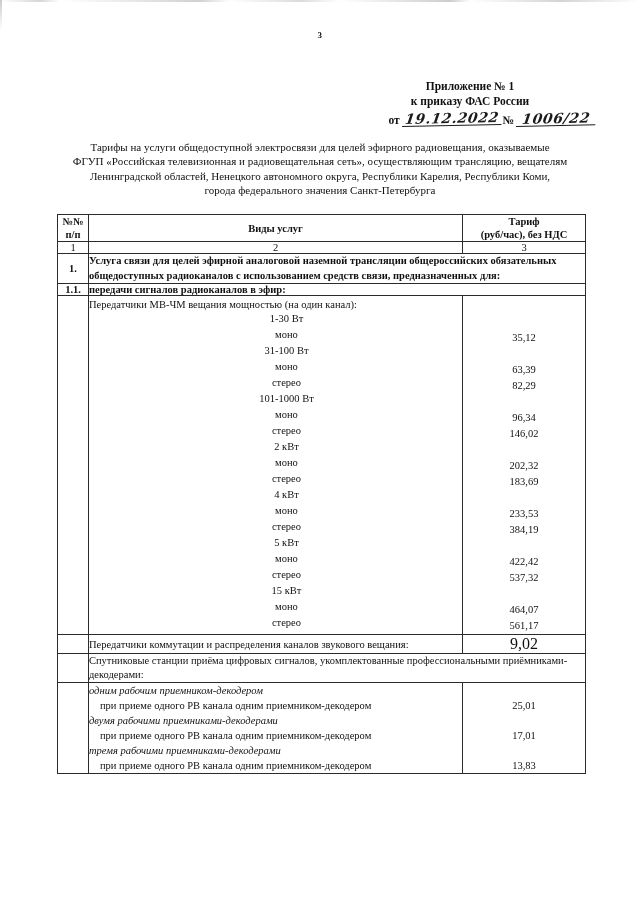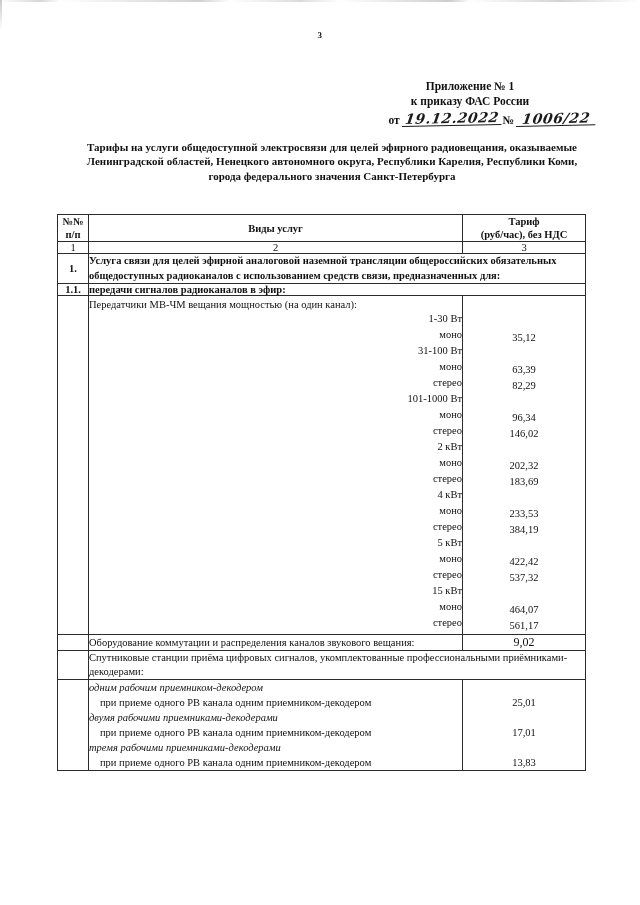--- a/index.html
+++ b/index.html
@@ -86,25 +86,25 @@
     color: #1b1b1b;
   }
   .hw-date { min-width: 82px; text-align: center; }
   .hw-num { min-width: 74px; text-align: center; }
   .no-label { padding-bottom: 1px; font-weight: bold; }
 
   
   .doc-title {
     position: absolute;
     top: 140px;
-    left: 54px;
+    left: 42px;
     width: 556px;
     text-align: center;
     font-size: 11px;
-    font-weight: bold;
+    font-weight: normal;
     line-height: 14.4px;
   }
   .doc-title .tline { white-space: nowrap; }
 
   
   .tariff-table {
     position: absolute;
     top: 214px;
     left: 57px;
     width: 528px;
@@ -148,40 +148,40 @@
     text-align: left;
   }
   .sub-cell {
     font-weight: bold;
     font-size: 10.5px;
     padding: 3px 6px 3px 7px;
     text-align: left;
   }
   .price-cell {
     text-align: center;
-    font-size: 12px;
+    font-size: 16px;
     vertical-align: middle;
   }
 
   
   .power-cell {
     padding: 4px 6px 3px 7px;
     vertical-align: top;
   }
   .power-intro {
     font-size: 10.5px;
     margin-bottom: 1px;
     text-align: left;
   }
   .power-rows { }
   .p-row {
     height: 16px;
     line-height: 16px;
     font-size: 10.5px;
-    text-align: right;
+    text-align: center;
     padding-left: 22px;
     font-family: Liberation Serif, serif;
   }
   .p-row.group { }
   .p-row.mode { }
 
   .price-col-cell {
     padding: 0;
     vertical-align: top;
     margin-left: 41px;
@@ -248,20 +248,21 @@
 
   <div class="order-line">
     <span class="ot-label">от</span>
     <span class="hw hw-date">19.12.2022</span>
     <span class="no-label">№</span>
     <span class="hw hw-num">1006/22</span>
   </div>
 
   <div class="doc-title">
     <div class="tline">Тарифы на услуги общедоступной электросвязи для целей эфирного радиовещания, оказываемые</div>
+    <div class="tline">ФГУП «Российская телевизионная и радиовещательная сеть», осуществляющим трансляцию, вещателям</div>
     <div class="tline">Ленинградской  областей, Ненецкого автономного округа, Республики Карелия, Республики Коми,</div>
     <div class="tline">города федерального значения Санкт-Петербурга</div>
   </div>
 
   <table class="tariff-table">
     <colgroup>
       <col class="c-num">
       <col class="c-desc">
       <col class="c-price">
     </colgroup>
@@ -342,21 +343,21 @@
               <div class="pr-row">537,32</div>
               <div class="pr-row blank">&nbsp;</div>
               <div class="pr-row">464,07</div>
               <div class="pr-row">561,17</div>
             </div>
         </td>
       </tr>
 
       <tr>
         <td class="num-cell"></td>
-        <td class="equip-cell">Оборудование коммутации и распределения каналов звукового вещания:</td>
+        <td class="equip-cell">Передатчики коммутации и распределения каналов звукового вещания:</td>
         <td class="price-cell">9,02</td>
       </tr>
 
 
       <tr>
         <td class="num-cell"></td>
         <td class="sat-cell" colspan="2">Спутниковые станции  приёма цифровых сигналов, укомплектованные профессиональными приёмниками-декодерами:</td>
       </tr>
 
       <tr>

